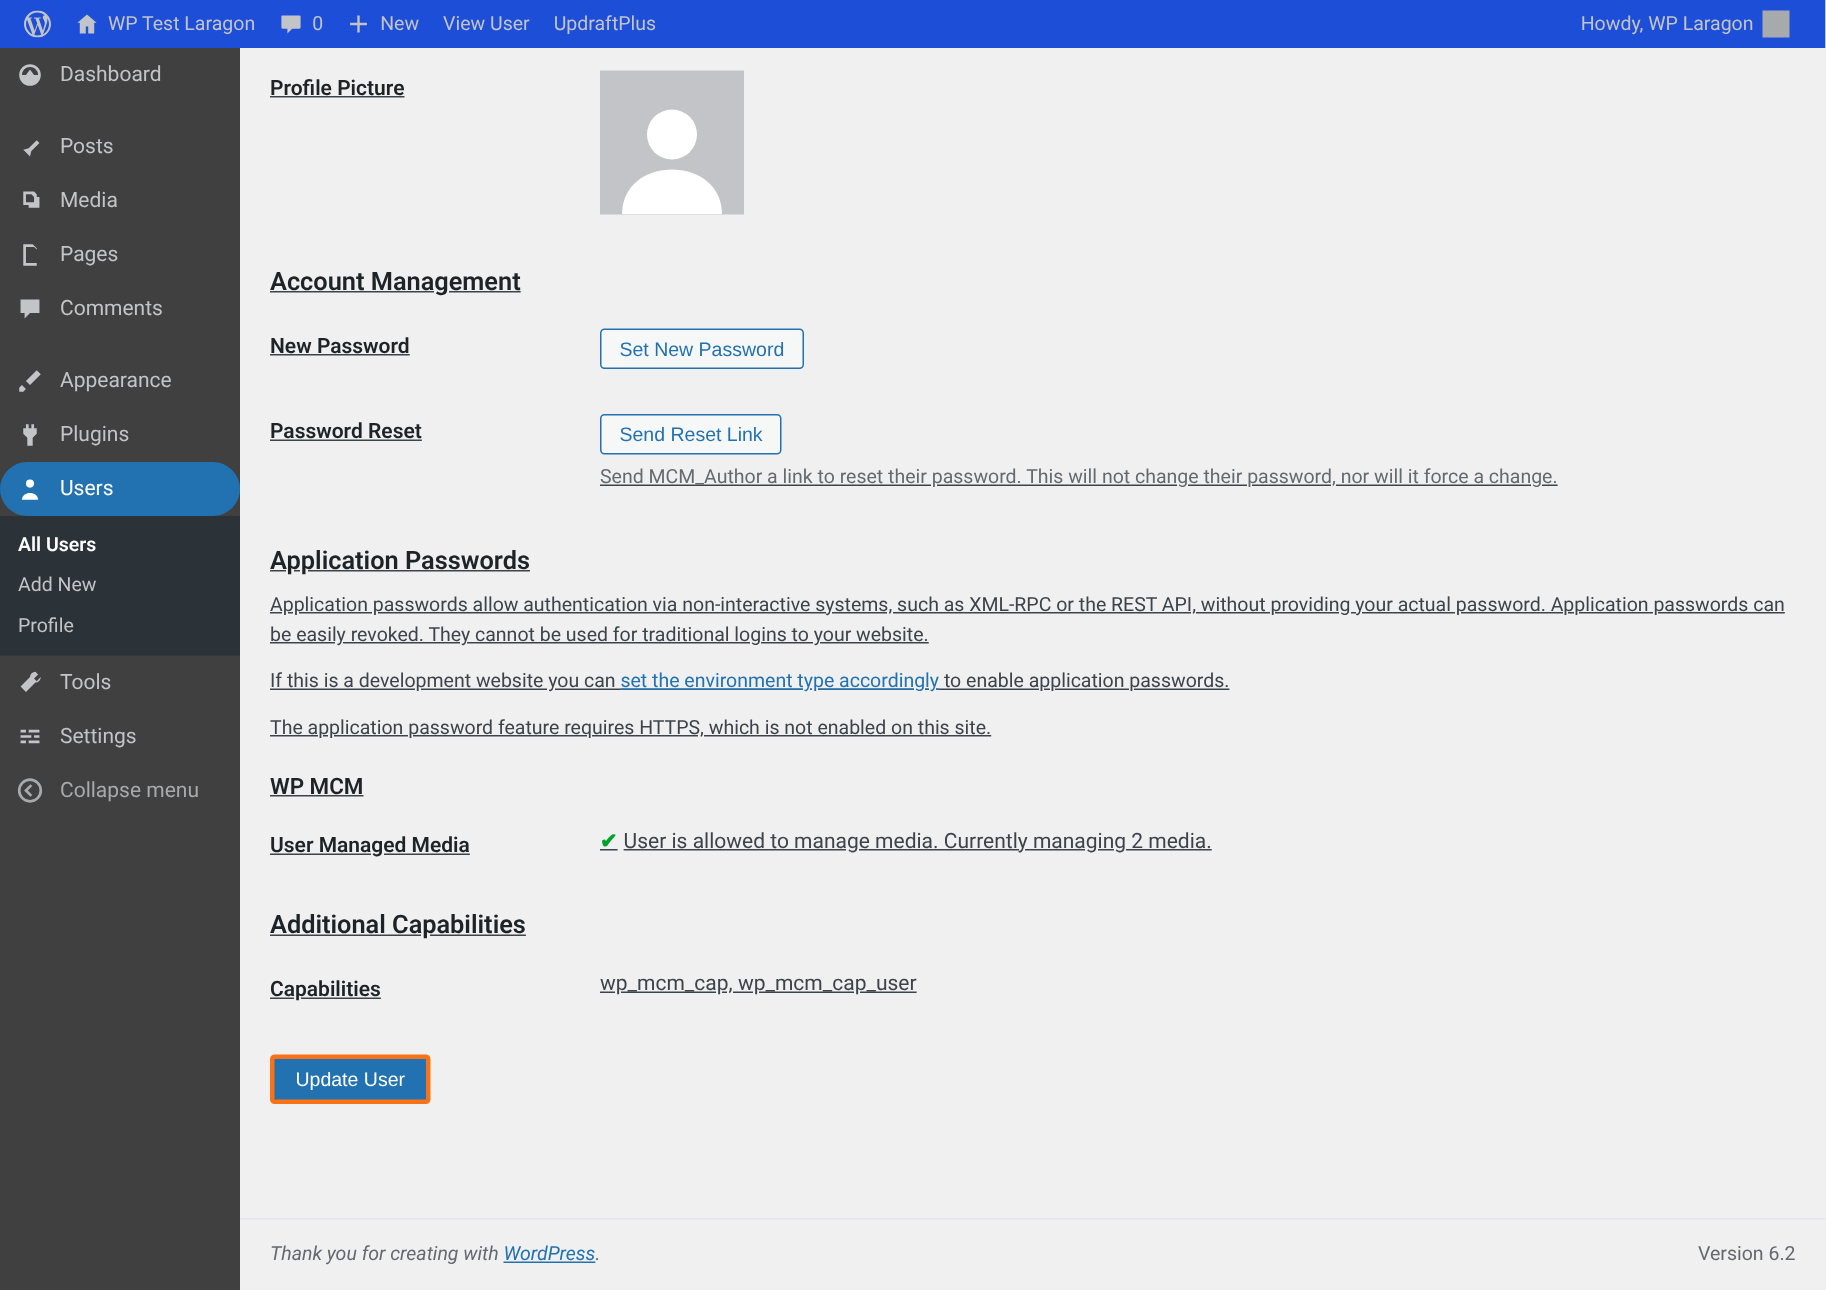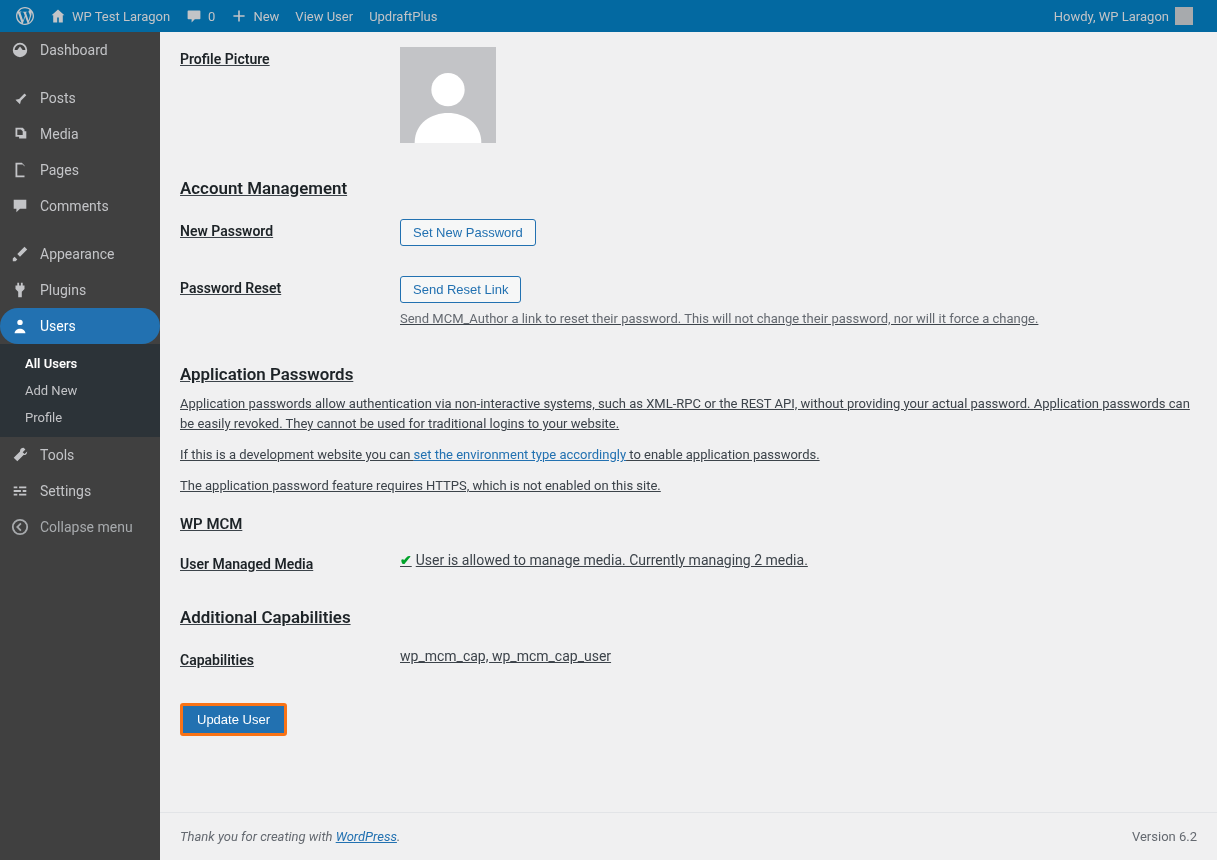--- a/index.html
+++ b/index.html
@@ -1,33 +1,33 @@
 <!DOCTYPE html>
 <html><head>
 <meta charset="utf-8">
 <style>
 * { box-sizing: border-box; margin: 0; padding: 0; }
 body { font-family: -apple-system, BlinkMacSystemFont, "Segoe UI", Roboto, sans-serif; font-size: 13px; color: #3c434a; background: #f0f0f1; }
 
 
-.adminbar { height: 32px; background: #0369a1; color: #c3c4c7; display: flex; align-items: center; padding: 0 8px; font-size: 13px; position: relative; }
+.adminbar { height: 32px; background: #1d4ed8; color: #c3c4c7; display: flex; align-items: center; padding: 0 8px; font-size: 13px; position: relative; }
 .adminbar-left { display: flex; align-items: center; gap: 0; }
 .adminbar-item { display: flex; align-items: center; padding: 0 8px; height: 32px; cursor: pointer; color: #c3c4c7; gap: 6px; }
 .adminbar-right { margin-left: auto; display: flex; align-items: center; gap: 8px; padding-right: 8px; }
 .adminbar .avatar-small { width: 18px; height: 18px; background: #a7aaad; display: inline-block; }
 
 
 .wrap { display: flex; min-height: calc(100vh - 32px); }
 .sidebar { width: 160px; background: #404040; color: #c3c4c7; flex-shrink: 0; }
 .menu-item { display: flex; align-items: center; padding: 8px 10px; gap: 10px; cursor: pointer; font-size: 14px; }
 .menu-item.active { background: #2271b1; color: #fff; position: relative; border-radius: 18px; }
 .menu-item.active::after { content: ""; position: absolute; right: -8px; top: 50%; transform: translateY(-50%); border: 8px solid transparent; border-right-color: #f0f0f1; }
 .menu-sep { height: 12px; }
 .submenu { background: #2c3338; padding: 6px 0; }
-.submenu-item { padding: 6px 25px; font-size: 13px; color: #c3c4c7; cursor: pointer; }
+.submenu-item { padding: 6px 12px; font-size: 13px; color: #c3c4c7; cursor: pointer; }
 .submenu-item.current { color: #fff; font-weight: 600; }
 .menu-icon { width: 20px; height: 20px; display: inline-flex; align-items: center; justify-content: center; fill: currentColor; }
 
 
 .main { flex: 1; display: flex; flex-direction: column; background: #f0f0f1; }
 .content { flex: 1; padding: 0 20px 20px 20px; text-decoration: underline; }
 .form-row { display: flex; padding: 15px 0; }
 .form-label { width: 220px; font-weight: 600; color: #1d2327; font-size: 14px; padding-top: 4px; }
 .form-field { flex: 1; font-size: 14px; color: #3c434a; }
 h2.section { font-size: 1.3em; color: #1d2327; font-weight: 600; margin: 20px 0 6px 0; }

